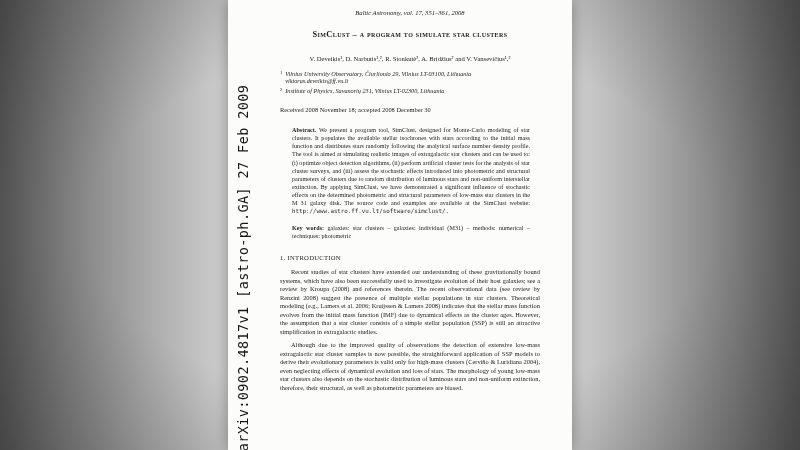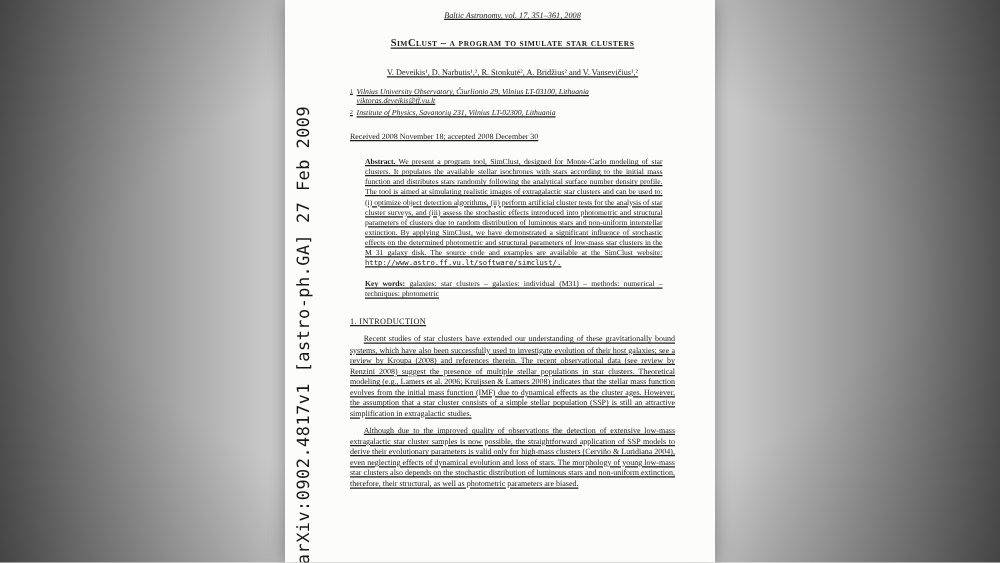--- a/index.html
+++ b/index.html
@@ -8,21 +8,21 @@
     background:linear-gradient(90deg,#585858 0%,#7e7e7e 8%,#a8a8a8 18%,#c6c6c6 26%,#d2d2d2 29%,#d2d2d2 71%,#c6c6c6 74%,#a8a8a8 82%,#7e7e7e 92%,#585858 100%);
     font-family:"Liberation Serif","DejaVu Serif",serif;
   }
   .vignette{position:absolute;inset:0;pointer-events:none;
     background:radial-gradient(ellipse at center, rgba(0,0,0,0) 55%, rgba(0,0,0,0.22) 100%);}
   .page{
     position:absolute;left:228px;top:0;width:344px;height:450px;
     background:#fcfcfa;box-shadow:0 0 14px rgba(0,0,0,0.35);
     color:#1c1c1c;overflow:hidden;
   }
-  .content{padding:9px 32px 0 52px;text-decoration:underline;}
+  .content{padding:9px 32px 0 52px;}
   .journal-line{font-style:italic;text-align:center;font-size:6.6px;margin:0 0 14px 0;}
   .paper-title{
     text-align:center;font-weight:bold;font-variant:small-caps;
     font-size:8.4px;letter-spacing:.4px;margin:0 0 16px 0;
   }
   .authors{text-align:center;font-size:6.6px;margin:0 0 8px 0;}
   .affil{font-style:italic;font-size:6.2px;display:flex;margin:0 0 3px 0;}
   .affil .num{font-size:4.6px;vertical-align:super;margin-right:3px;line-height:1;padding-top:1px;font-style:normal;}
   .affil .atext{flex:1;}
   .affil .email{display:block;}

